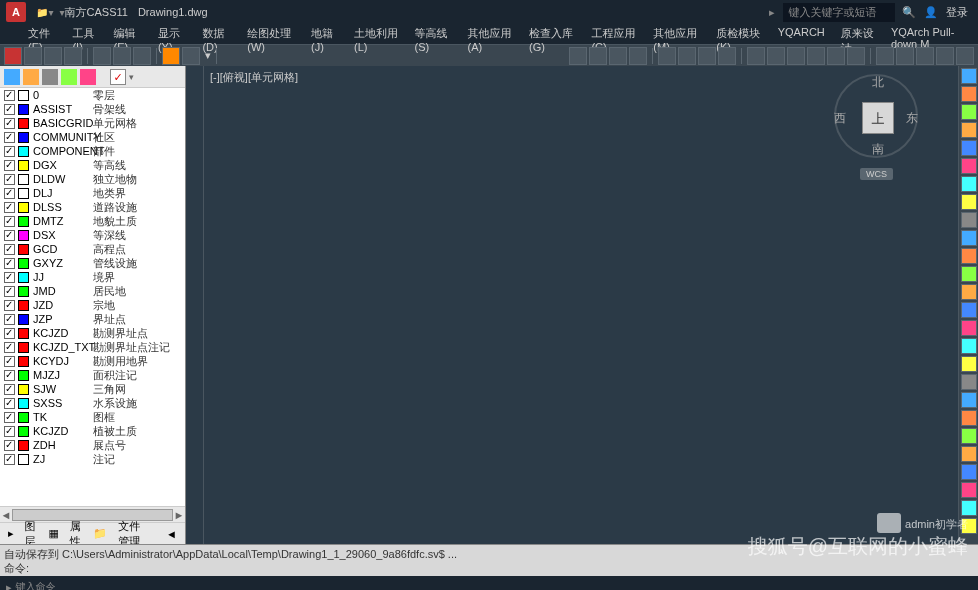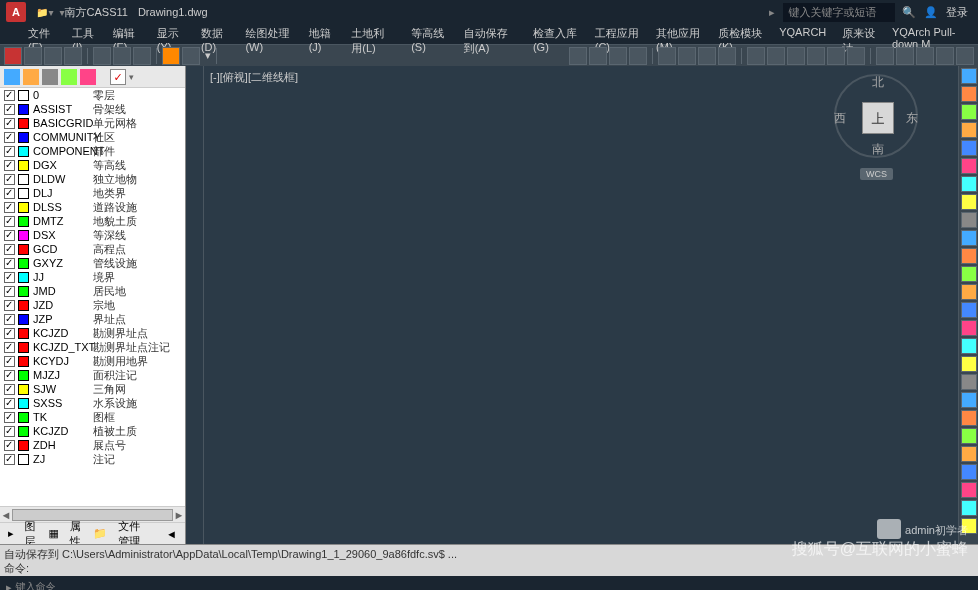--- a/index.html
+++ b/index.html
@@ -38,21 +38,21 @@
 .vc-cube{position:absolute;top:26px;left:26px;width:32px;height:32px;background:#d8d8d8;border:1px solid #888;text-align:center;line-height:32px;font-size:13px;color:#333}
 .vc-dir{position:absolute;color:#aaa;font-size:12px}
 .vc-wcs{position:absolute;top:94px;left:26px;background:#5a6670;color:#ccc;padding:1px 6px;font-size:9px;border-radius:2px}
 .right-toolbar{width:20px;background:#3a4650;border-left:1px solid #4a5660;display:flex;flex-direction:column;gap:2px;padding:2px}
 .right-toolbar .tool-btn{width:16px;height:16px}
 .cmd-area{height:32px;background:#d8d8d8;border-top:1px solid #888;font-size:10px;padding:2px 4px;color:#333;position:relative}
 .cmd-line{display:flex;align-items:center;height:14px}
 .statusbar{height:22px;background:#1a2530;display:flex;align-items:center;padding:0 6px;gap:4px}
 .watermark{position:absolute;bottom:30px;right:10px;color:rgba(255,255,255,0.7);text-align:right;pointer-events:none}
 .watermark .wm1{font-size:18px;font-weight:normal}
-.watermark .wm2{font-size:16px}
+.watermark .wm2{font-size:20px}
 .wechat-icon{display:inline-block;width:24px;height:20px;background:rgba(255,255,255,0.6);border-radius:3px;vertical-align:middle;margin-right:4px}
 </style>
 </head>
 <body>
 
 <div class="titlebar">
   <div class="app-logo">A</div>
   <div class="title-icons">
     <span>📁▾</span>
     <span>▾</span>
@@ -72,21 +72,21 @@
 <div class="menubar" id="menubar">
     <span>文件(E)</span>
     <span>工具(I)</span>
     <span>编辑(E)</span>
     <span>显示(Y)</span>
     <span>数据(D)</span>
     <span>绘图处理(W)</span>
     <span>地籍(J)</span>
     <span>土地利用(L)</span>
     <span>等高线(S)</span>
-    <span>自动保存到(A)</span>
+    <span>其他应用(A)</span>
     <span>检查入库(G)</span>
     <span>工程应用(C)</span>
     <span>其他应用(M)</span>
     <span>质检模块(K)</span>
     <span>YQARCH</span>
     <span>原来设计</span>
     <span>YQArch Pull-down M</span>
   </div>
 
 <div class="toolbar-row">
@@ -315,21 +315,21 @@
       <span>▦</span>
       <span>属性</span>
       <span>📁</span>
       <span>文件管理</span>
       <span style="flex:1"></span>
       <span>◄</span>
     </div>
   </div>
   <div class="ruler-v"></div>
   <div class="canvas-area">
-    <div class="canvas-label">[-][俯视][二维线框]</div>
+    <div class="canvas-label">[-][俯视][单元网格]</div>
     <div class="viewcube">
       <div class="vc-circle">
         <div class="vc-dir" style="top:-2px;left:36px">北</div>
         <div class="vc-dir" style="top:34px;right:-2px">东</div>
         <div class="vc-dir" style="bottom:-2px;left:36px">南</div>
         <div class="vc-dir" style="top:34px;left:-2px">西</div>
         <div class="vc-cube">上</div>
       </div>
       <div class="vc-wcs">WCS</div>
     </div>

